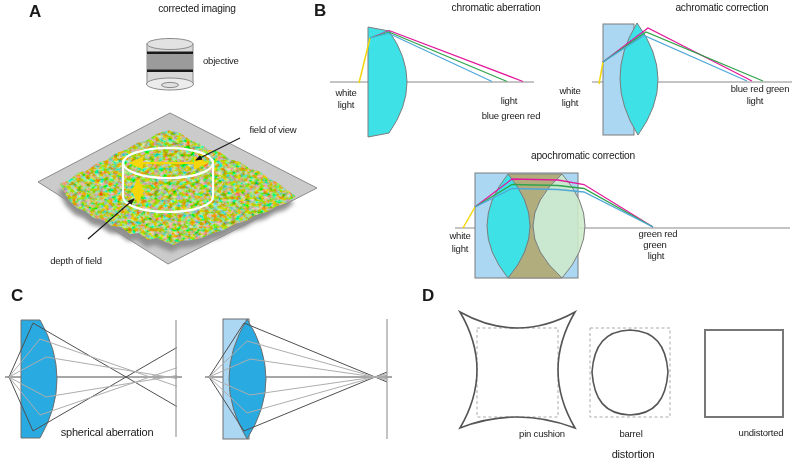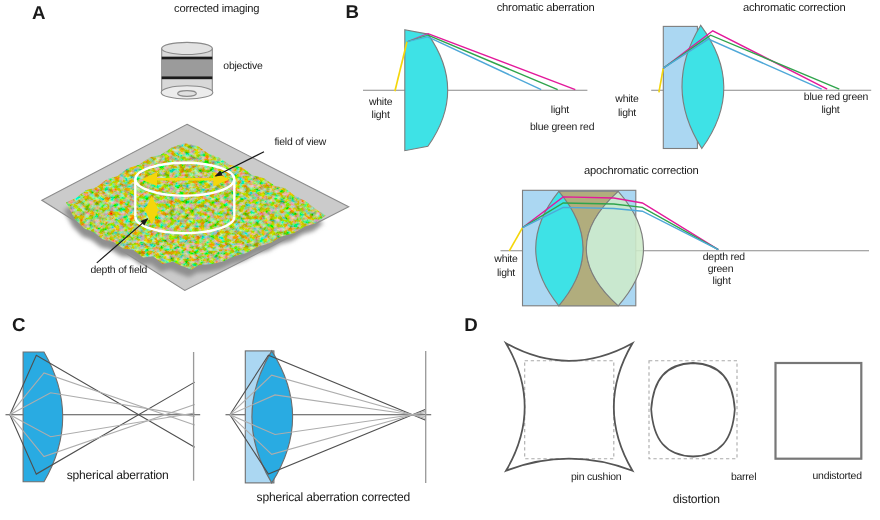--- a/index.html
+++ b/index.html
@@ -143,45 +143,44 @@
     <rect x="590" y="328" width="80" height="89" stroke="#AAAAAA" stroke-width="1" stroke-dasharray="3 2.5"></rect>
     <path d="M630,330 C655,331 666,345 668,372 C666,400 655,414 630,415 C605,414 594,400 592,372 C594,345 605,331 630,330 Z" stroke="#555555" stroke-width="1.6"></path>
     <rect x="705" y="330" width="78" height="87" stroke="#777777" stroke-width="2"></rect>
   </g>
 </svg>
 
 <div class="lbl letter" style="left:29px;top:3px;">A</div>
 <div class="lbl s10 ctr" style="left:197px;top:4px;">corrected imaging</div>
 <div class="lbl s9" style="left:203px;top:56px;">objective</div>
 <div class="lbl s9 ctr" style="left:253px;top:125px;padding-left:40px;">field of view</div>
-<div class="lbl s9 ctr" style="left:76px;top:241px;margin-left:32px;">depth of field</div>
+<div class="lbl s9 ctr" style="left:76px;top:256px;">depth of field</div>
 
 <div class="lbl letter" style="left:314px;top:2px;">B</div>
 <div class="lbl s10 ctr" style="left:496px;top:3px;">chromatic aberration</div>
 <div class="lbl s9 ctr" style="left:346px;top:88px;">white</div>
 <div class="lbl s9 ctr" style="left:346px;top:100px;">light</div>
 <div class="lbl s9 ctr" style="left:511px;top:84px;margin-top:27px;">blue green red</div>
 <div class="lbl s9 ctr" style="left:509px;top:96px;">light</div>
 
 <div class="lbl s10 ctr" style="left:722px;top:3px;">achromatic correction</div>
 <div class="lbl s9 ctr" style="left:570px;top:86px;">white</div>
 <div class="lbl s9 ctr" style="left:570px;top:98px;">light</div>
 <div class="lbl s9 ctr" style="left:760px;top:84px;">blue red green</div>
 <div class="lbl s9 ctr" style="left:755px;top:96px;">light</div>
 
 <div class="lbl s10 ctr" style="left:583px;top:151px;">apochromatic correction</div>
 <div class="lbl s9 ctr" style="left:460px;top:231px;">white</div>
 <div class="lbl s9 ctr" style="left:460px;top:244px;">light</div>
-<div class="lbl s9 ctr" style="left:658px;top:229px;">depth red</div>
+<div class="lbl s9 ctr" style="left:658px;top:229px;">green red</div>
 <div class="lbl s9 ctr" style="left:655px;top:240px;">green</div>
 <div class="lbl s9 ctr" style="left:656px;top:251px;">light</div>
 
 <div class="lbl letter" style="left:11px;top:287px;">C</div>
 <div class="lbl s11 ctr" style="left:107px;top:427px;">spherical aberration</div>
-<div class="lbl s11 ctr" style="left:303px;top:447px;">spherical aberration corrected</div>
 
 <div class="lbl letter" style="left:422px;top:287px;">D</div>
 <div class="lbl s9 ctr" style="left:518px;top:429px;padding-left:48px;">pin cushion</div>
-<div class="lbl s9 ctr" style="left:631px;top:429px;margin-left:45px;">barrel</div>
+<div class="lbl s9 ctr" style="left:631px;top:429px;">barrel</div>
 <div class="lbl s9 ctr" style="left:744px;top:428px;margin-left:17px;">undistorted</div>
 <div class="lbl s11 ctr" style="left:633px;top:449px;">distortion</div>
 
 </div>
 
 </body></html>

